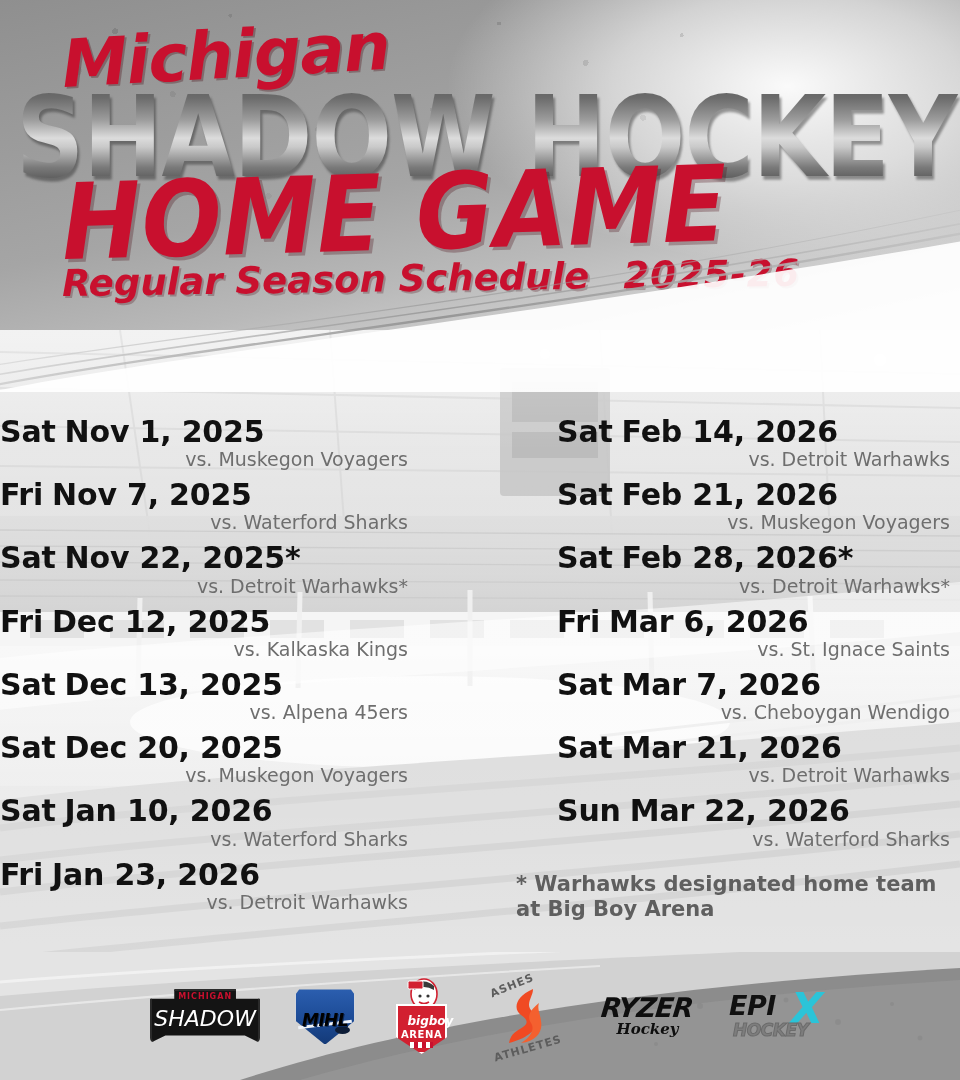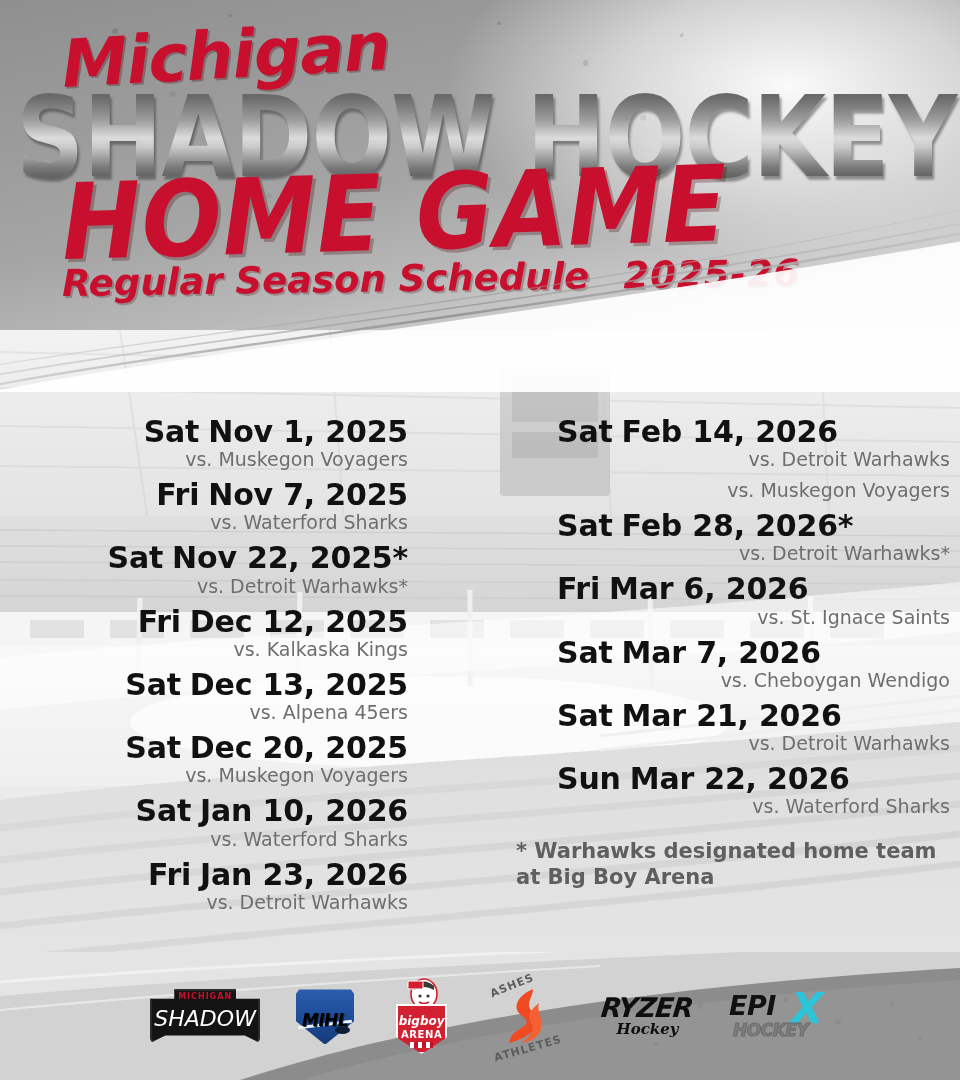--- a/index.html
+++ b/index.html
@@ -137,21 +137,21 @@
   .game-opp {
     font-family:"DejaVu Sans", sans-serif;
     font-size:19px; font-weight:400; color:#6e6e6e;
     line-height:1.16; white-space:nowrap;
     margin-top:1px;
     padding-left:20px;
   }
 
   
   .col-left .game  { padding-right:72px; text-align:right; }
-  .col-left .game-date { text-align:right; }
+  .col-left .game-date { text-align:left; }
   .col-right .game { padding-left:36px; text-align:left; }
   .col-right .game-date { text-align:left;margin-left:41px; }
   .col-right .game-opp { text-align:right; padding-right:10px; }
 
   .footnote {
     margin-top:22px; padding-left:36px;
     font-family:"DejaVu Sans", sans-serif;
     font-size:21px; font-weight:700; color:#5f5f5f;
     line-height:1.22; white-space:pre-line;
   }
@@ -220,21 +220,21 @@
 
   
   .lg-bigboy { width:68px; height:76px; position:relative; }
   .lg-bigboy .shieldbb {
     position:absolute; left:6px; right:6px; top:26px; bottom:0;
     background:#d22030;
     border:2px solid #fff;
     clip-path:polygon(0% 0%, 100% 0%, 100% 66%, 50% 100%, 0% 66%);
   }
   .lg-bigboy .bb1 {
-    position:absolute; left:0; right:0; top:36px; text-align:center;
+    position:absolute; left:0; right:0; top:36px; text-align:right;
     color:#fff; font-family:"DejaVu Sans", sans-serif;
     font-size:12px; font-weight:700; font-style:italic;
   }
   .lg-bigboy .bb2 {
     position:absolute; left:0; right:0; top:51px; text-align:center;
     color:#fff; font-family:"DejaVu Sans", sans-serif;
     font-size:10px; font-weight:700; letter-spacing:0.6px;
   }
   .lg-bigboy .checker {
     position:absolute; left:20px; right:20px; bottom:6px; height:6px;
@@ -452,20 +452,21 @@
           <div class="game-opp">vs. Detroit Warhawks</div>
         </div>
       </div>
 
       <div class="col col-right">
         <div class="game">
           <div class="game-date"><span class="dow">Sat</span><span>Feb 14, 2026</span></div>
           <div class="game-opp">vs. Detroit Warhawks</div>
         </div>
         <div class="game">
+          <div class="game-date"><span class="dow">Sat</span><span>Feb 21, 2026</span></div>
           <div class="game-opp">vs. Muskegon Voyagers</div>
         </div>
         <div class="game">
           <div class="game-date"><span class="dow">Sat</span><span>Feb 28, 2026*</span></div>
           <div class="game-opp">vs. Detroit Warhawks*</div>
         </div>
         <div class="game">
           <div class="game-date"><span class="dow">Fri</span><span>Mar 6, 2026</span></div>
           <div class="game-opp">vs. St. Ignace Saints</div>
         </div>

